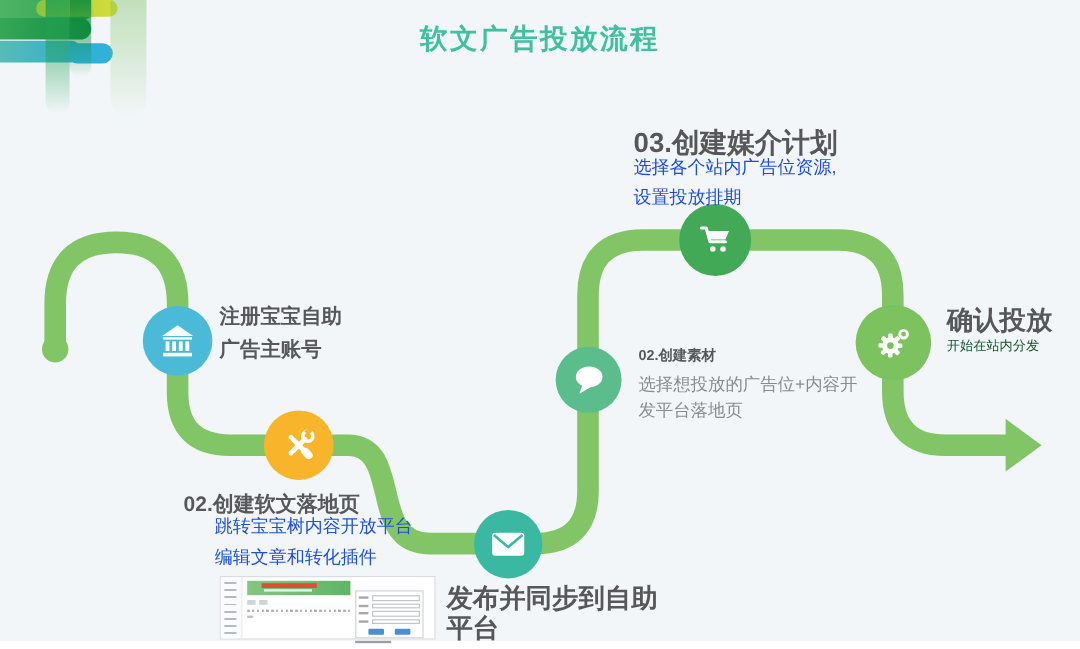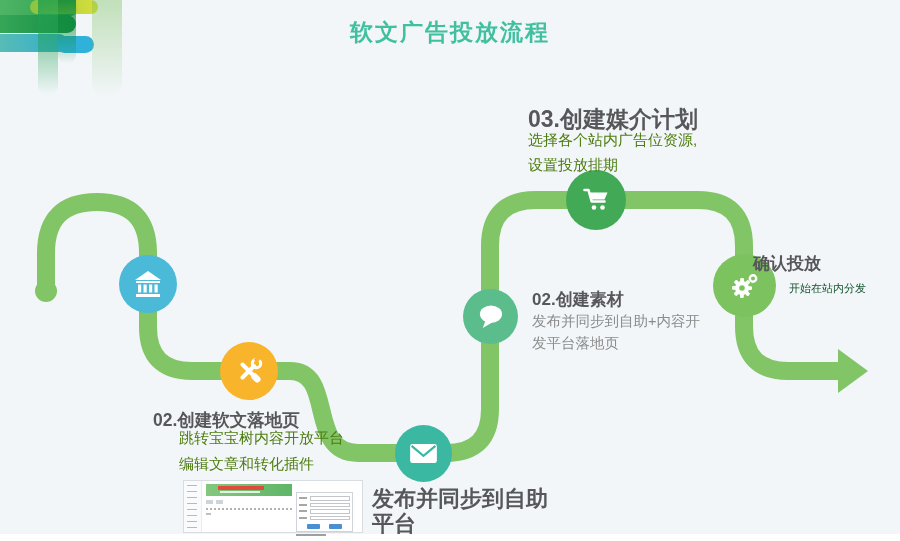--- a/index.html
+++ b/index.html
@@ -46,31 +46,31 @@
   .node{position:absolute;border-radius:50%;display:flex;align-items:center;justify-content:center;}
   .node-register{left:119px;top:255px;width:58px;height:58px;background:#4bb9d8;}
   .node-landing{left:220px;top:342px;width:58px;height:58px;background:#f8b52b;}
   .node-publish{left:395px;top:425px;width:57px;height:57px;background:#3ab8a2;}
   .node-material{left:463px;top:289px;width:55px;height:55px;background:#5cbd8c;}
   .node-plan{left:566px;top:170px;width:60px;height:60px;background:#42aa56;}
   .node-confirm{left:713px;top:254px;width:63px;height:63px;background:#7cc25f;}
 
   
   .h-label{position:absolute;font-weight:bold;color:#57575a;}
-  .b-label{position:absolute;color:#4d7c0f;}
+  .b-label{position:absolute;color:#1d4ed8;}
   .register-label{left:183px;top:250px;font-size:17px;line-height:28px;}
   .step1-title{left:153px;top:408px;font-size:17.5px;}
   .step1-desc1{left:179px;top:429px;font-size:15px;}
   .step1-desc2{left:179px;top:455px;font-size:15px;}
   .publish-label{left:372px;top:486px;font-size:22px;line-height:25px;}
-  .step2-title{left:532px;top:288px;font-size:17px;}
+  .step2-title{left:532px;top:288px;font-size:12px;}
   .step2-desc{left:532px;top:311px;font-size:14.5px;line-height:21.5px;color:#8b8b8b;}
   .step3-title{left:528px;top:104px;font-size:23px;}
   .step3-desc{left:528px;top:127px;font-size:15px;line-height:25px;}
-  .confirm-title{left:753px;top:252px;font-size:17px;}
+  .confirm-title{left:789px;top:252px;font-size:22px;}
   .confirm-desc{left:789px;top:281px;font-size:11px;color:#14532d;}
 
   
   .mini{left:183px;top:480px;width:180px;height:53px;background:#fff;
     border:1px solid #d9dde1;box-sizing:border-box;}
   .mini-sidebar{position:absolute;left:0;top:0;width:17px;height:100%;
     background:#fafbfc;border-right:1px solid #ececec;}
   .mini-sidebar-lines{position:absolute;left:3px;top:4px;width:10px;height:44px;
     background:repeating-linear-gradient(180deg,#b4bac0 0 1.5px,transparent 1.5px 6px);}
   .mini-banner{position:absolute;left:22px;top:3px;width:86px;height:12px;
@@ -179,30 +179,32 @@
         <rect x="13.2" y="9" width="3.8" height="5" rx="1.2" transform="rotate(225 15 19)"></rect>
         <rect x="13.2" y="9" width="3.8" height="5" rx="1.2" transform="rotate(270 15 19)"></rect>
         <rect x="13.2" y="9" width="3.8" height="5" rx="1.2" transform="rotate(315 15 19)"></rect>
         <circle cx="15" cy="19" r="7"></circle>
       </g>
       <circle cx="15" cy="19" r="2.8" fill="#7cc25f"></circle>
       <circle cx="26" cy="9.5" r="3.2" fill="none" stroke="#ffffff" stroke-width="2.4"></circle>
     </svg>
   </div>
 
+  <div class="h-label pre register-label">注册宝宝自助
+广告主账号</div>
 
   <div class="h-label step1-title">02.创建软文落地页</div>
   <div class="b-label step1-desc1">跳转宝宝树内容开放平台</div>
   <div class="b-label step1-desc2">编辑文章和转化插件</div>
 
   <div class="h-label pre publish-label">发布并同步到自助
 平台</div>
 
   <div class="h-label step2-title">02.创建素材</div>
-  <div class="b-label pre step2-desc">发布并同步到自助+内容开
+  <div class="b-label pre step2-desc">选择想投放的广告位+内容开
 发平台落地页</div>
 
   <div class="h-label step3-title">03.创建媒介计划</div>
   <div class="b-label pre step3-desc">选择各个站内广告位资源,
 设置投放排期</div>
 
   <div class="h-label confirm-title">确认投放</div>
   <div class="b-label confirm-desc">开始在站内分发</div>
 
   <div class="abs mini">

